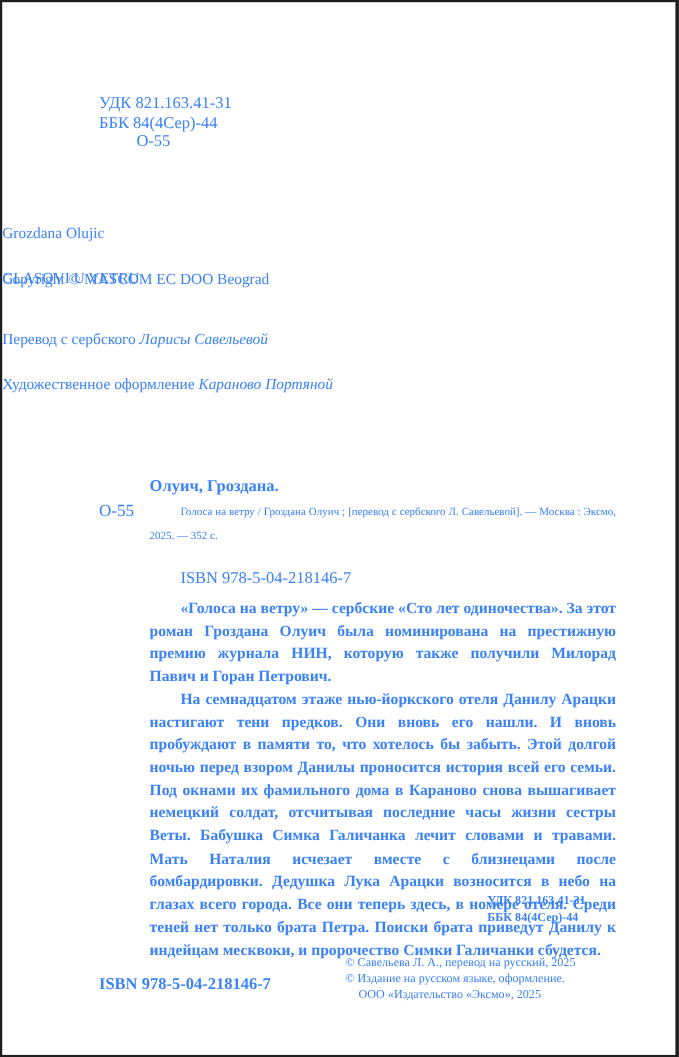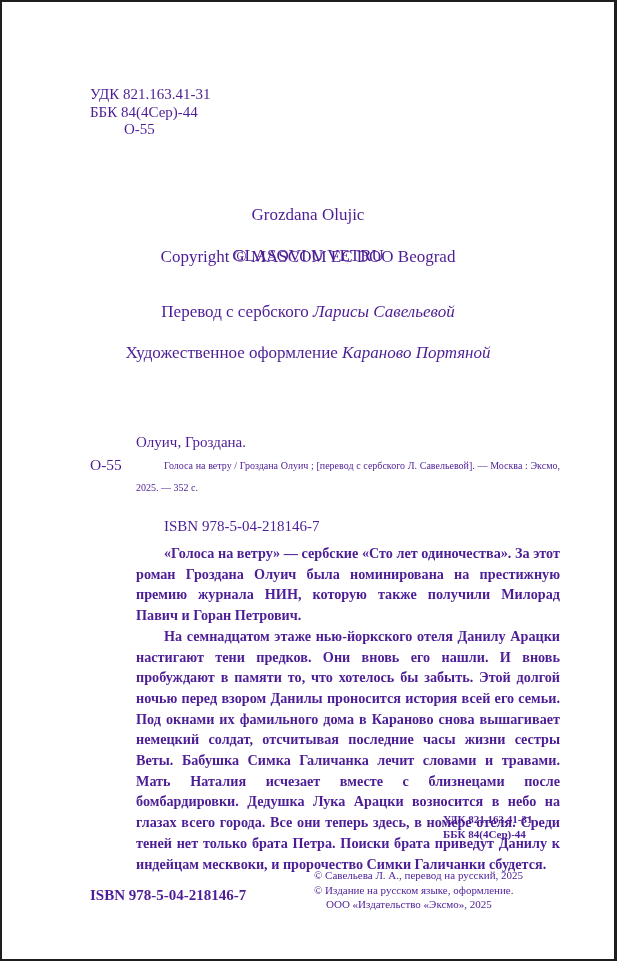--- a/index.html
+++ b/index.html
@@ -1,33 +1,33 @@
 <!DOCTYPE html>
 <html><head>
 <meta charset="utf-8">
 <style>
   html, body { margin: 0; padding: 0; background: #1e1e1e; }
   body { width: 617px; height: 961px; position: relative; overflow: hidden; }
   .page {
     position: absolute; left: 2px; top: 2px; width: 612px; height: 957px;
-    background: #ffffff; color: #4c1d95;
+    background: #ffffff; color: #3b82f6;
     font-family: "Liberation Serif", serif;
   }
   .abs { position: absolute; white-space: nowrap; }
   .udk-top { left: 88px; top: 84px; font-size: 15px; line-height: 17.5px; }
   .udk-top .indent { padding-left: 34px; }
-  .center { left: 0; width: 612px; text-align: center; font-size: 17px; }
+  .center { left: 0; width: 612px; font-size: 14px; }
   .author-lat { top: 203px; }
   .title-lat { top: 244px; }
   .copy1 { top: 245px; }
   .copy2 { top: 264px; }
   .tr { top: 300px; }
   .art { top: 341px; }
   i { font-style: italic; }
-  .bib-head { left: 134px; top: 432px; font-size: 15px; font-weight: normal; }
+  .bib-head { left: 134px; top: 432px; font-size: 15px; font-weight: bold; }
   .bib-code { left: 88px; top: 454px; font-size: 15.5px; }
   .bib-body {
     left: 134px; top: 453px; width: 424px; white-space: normal;
     font-size: 10px; line-height: 22px; text-align: justify;
   }
   .bib-body .ind { display: inline-block; width: 28px; }
   .isbn-mid { left: 162px; top: 516px; font-size: 15px; }
   .annot {
     left: 134px; top: 541px; width: 424px; white-space: normal;
     font-size: 14.2px; line-height: 20.7px;

